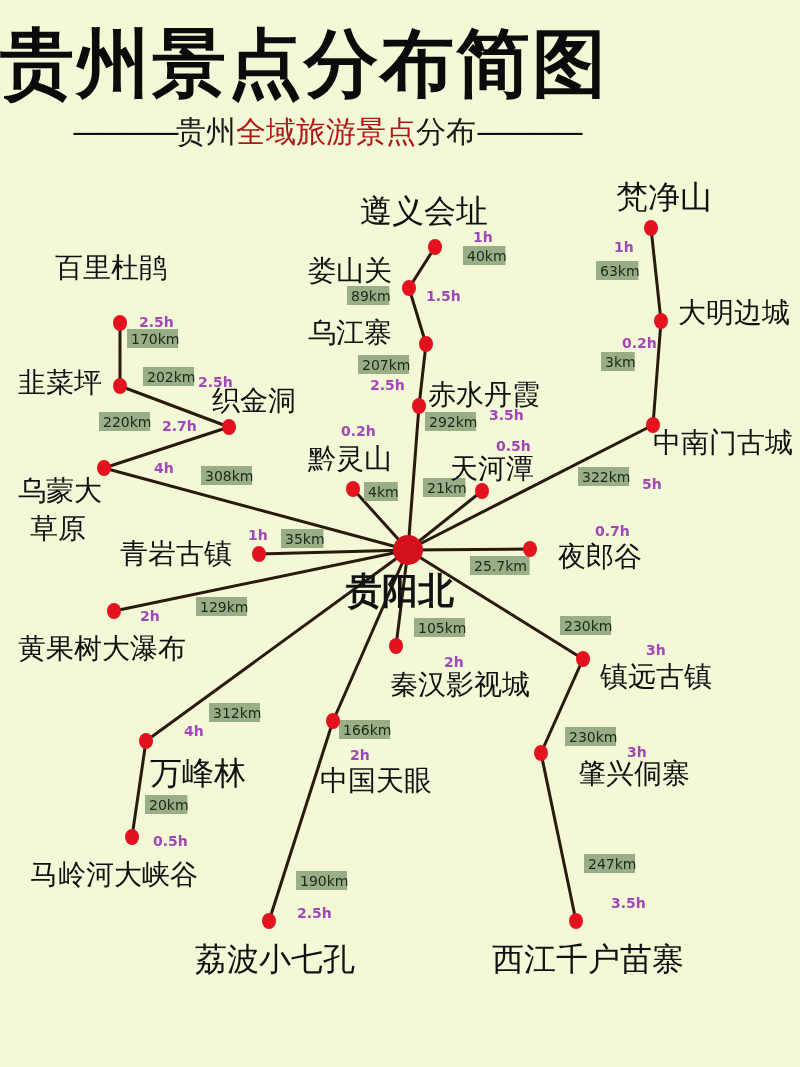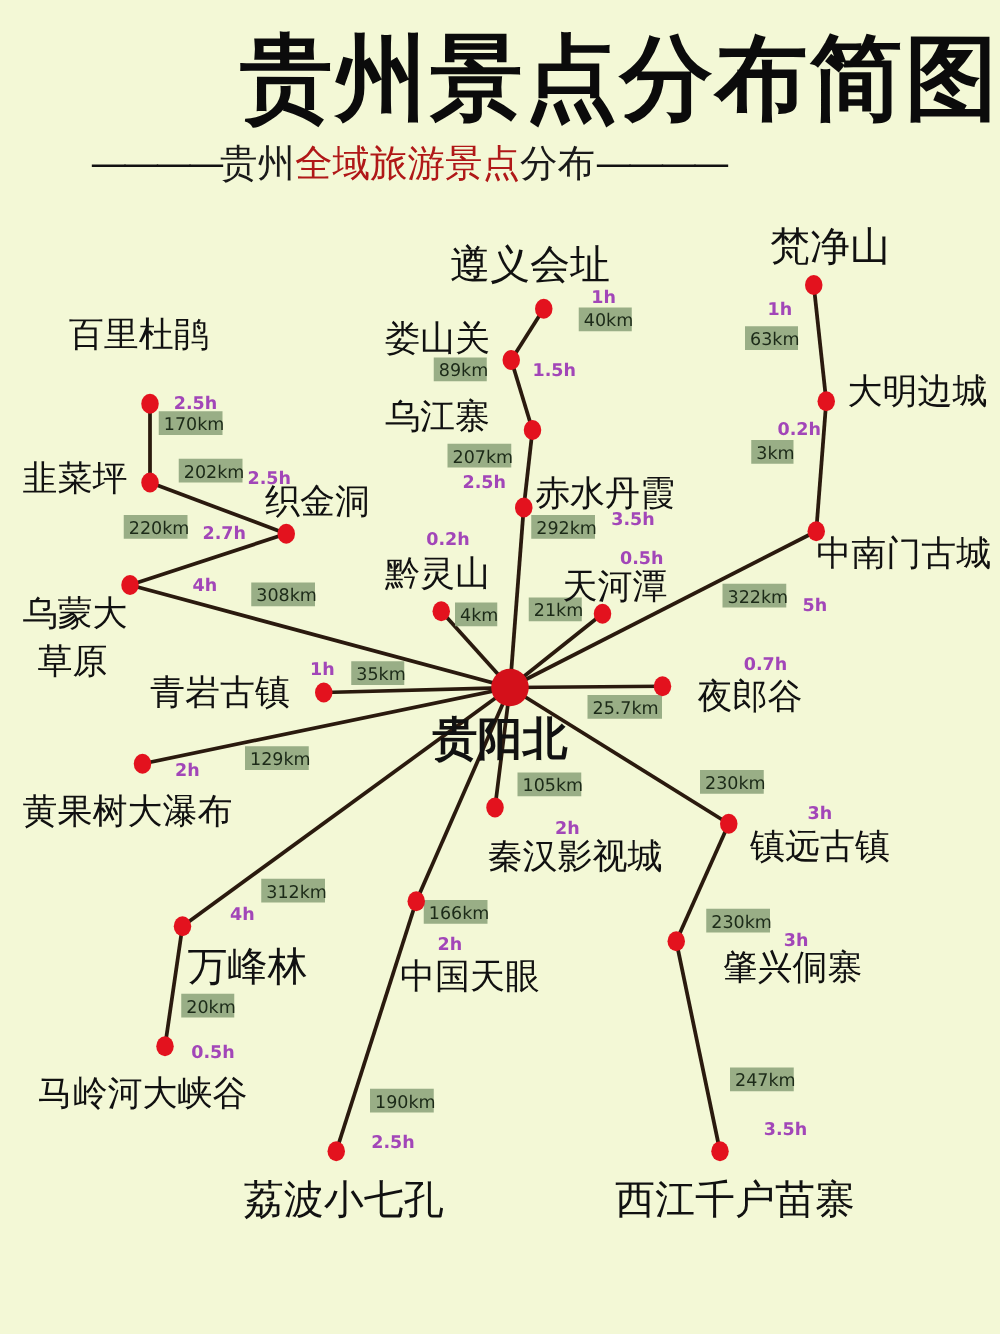--- a/index.html
+++ b/index.html
@@ -4,21 +4,21 @@
 <style>
   html, body { margin: 0; padding: 0; }
   body {
     width: 800px; height: 1067px; overflow: hidden;
     background: #f3f8d6;
     font-family: "DejaVu Sans", "Liberation Sans", sans-serif;
     position: relative;
   }
   #title {
     position: absolute; left: 0; top: 18px; width: 800px;
-    text-align: right; font-size: 74px; font-weight: bold;
+    text-align: left; font-size: 74px; font-weight: bold;
     color: #0b0b0b; letter-spacing: 2px; line-height: 90px;
   }
   #subtitle {
     position: absolute; left: 0; top: 112px; width: 652px;
     text-align: center; font-size: 30px; line-height: 40px; color: #1a1a1a;
     white-space: nowrap;
   }
   #subtitle .dash { letter-spacing: -4px; color: #111; }
   #subtitle .red { color: #b01818; }
   #map { position: absolute; left: 0; top: 0; }

